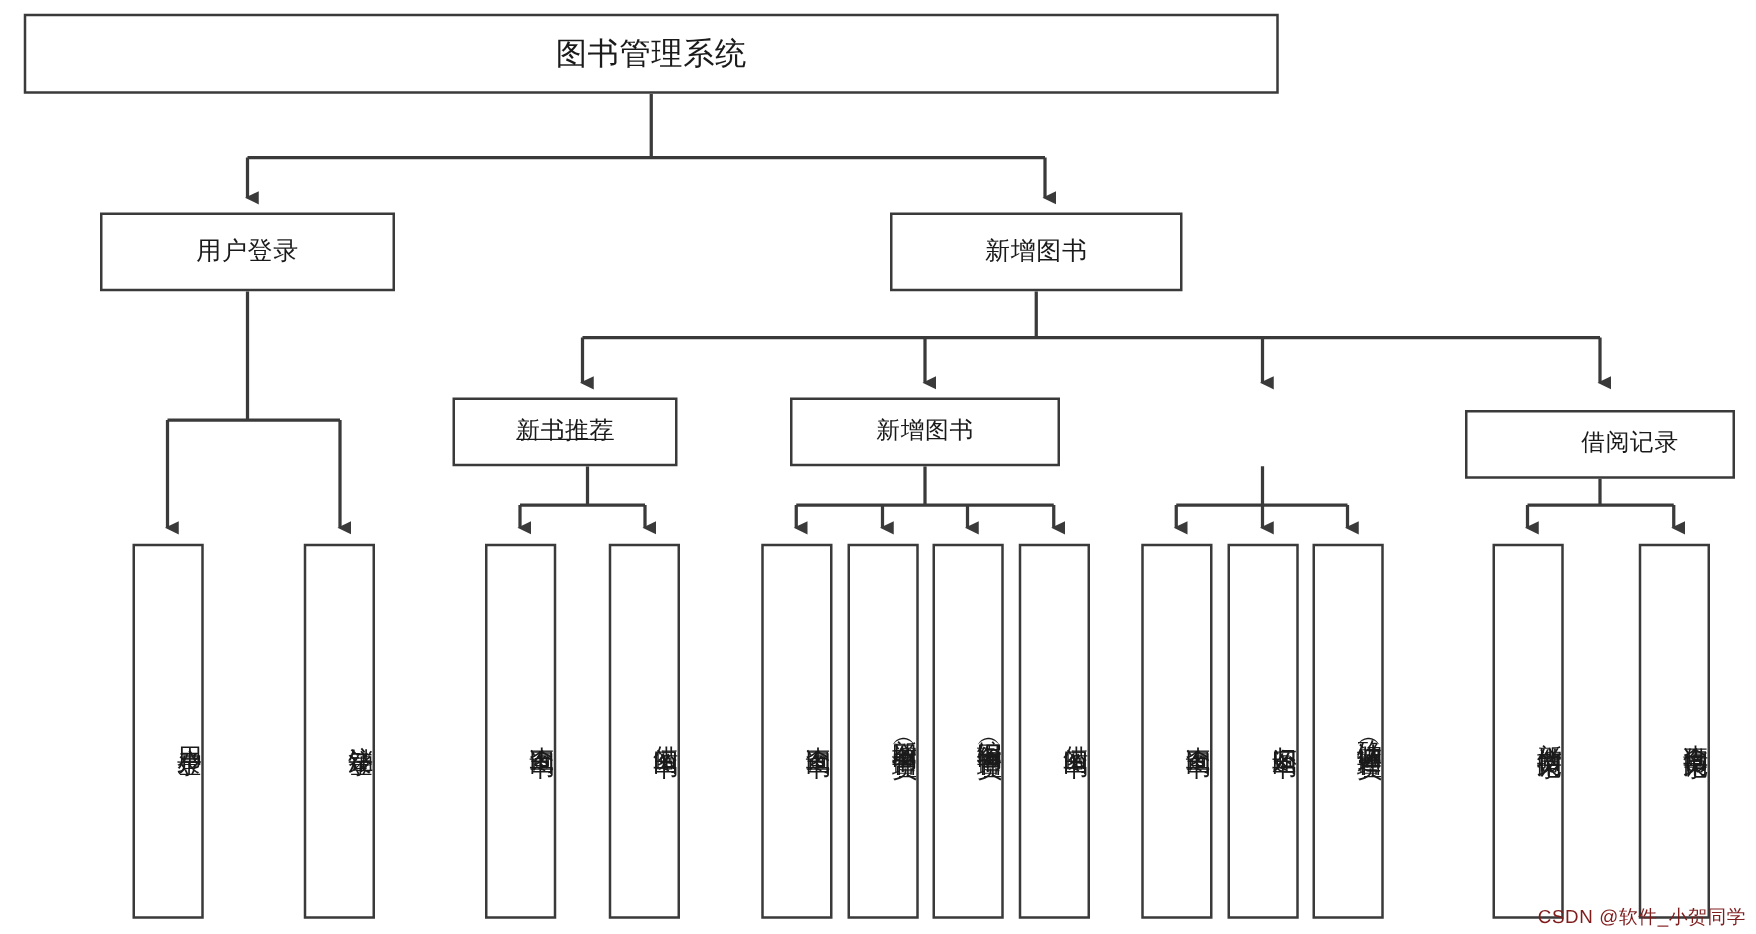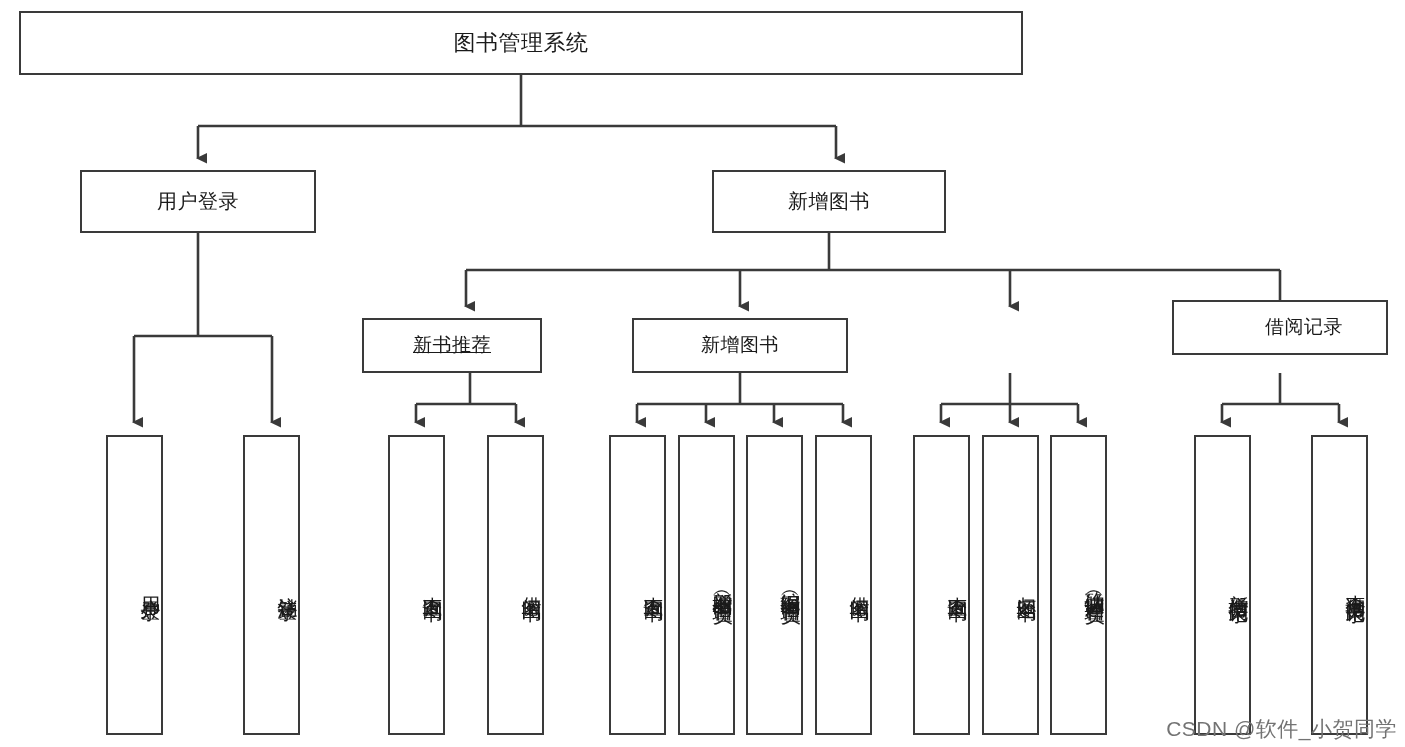--- a/index.html
+++ b/index.html
@@ -31,21 +31,21 @@
     border: 2px solid #3a3a3a;
     background: #ffffff;
     display: flex;
     align-items: center;
     justify-content: center;
     color: #1a1a1a;
     line-height: 1.08;
     letter-spacing: 0.5px;
   }
   .node.root {
-    font-size: 22px;
+    font-size: 25px;
   }
   .node.lvl2 {
     font-size: 20px;
   }
   .node.lvl3 {
     font-size: 19px;
   }
   .node.leaf {
     font-size: 20px;
     writing-mode: vertical-rl;
@@ -56,22 +56,22 @@
     letter-spacing: 2px;
   }
   .node.leaf > span {
     display: block;
     white-space: nowrap;
   }
   .watermark {
     position: absolute;
     right: 8px;
     bottom: 4px;
-    font-size: 21px;
-    color: #737373;
+    font-size: 15px;
+    color: #7f1d1d;
     white-space: nowrap;
     letter-spacing: 0.5px;
   }
 </style>
 </head>
 <body>
 
 <div id="canvas">
 
   <svg id="wires" viewBox="0 0 1405 747">
@@ -134,21 +134,21 @@
   <div class="node lvl2" style="left:712px; top:170px; width:234px; height:63px;">
     <span>新增图书</span>
   </div>
 
   <div class="node lvl3" style="left:362px; top:318px; width:180px; height:55px;text-decoration:underline;">
     <span>新书推荐</span>
   </div>
   <div class="node lvl3" style="left:632px; top:318px; width:216px; height:55px;">
     <span>新增图书</span>
   </div>
-  <div class="node lvl3" style="left:1172px; top:300px; width:216px; height:55px;padding-left:48px;">
+  <div class="node lvl3" style="left:1172px; top:328px; width:216px; height:55px;padding-left:48px;">
     <span>借阅记录</span>
   </div>
 
   <div class="node leaf" style="left:106px; top:435px; width:57px; height:300px;">
     <span>用户登录</span>
   </div>
   <div class="node leaf" style="left:243px; top:435px; width:57px; height:300px;">
     <span>注销登录</span>
   </div>
 

